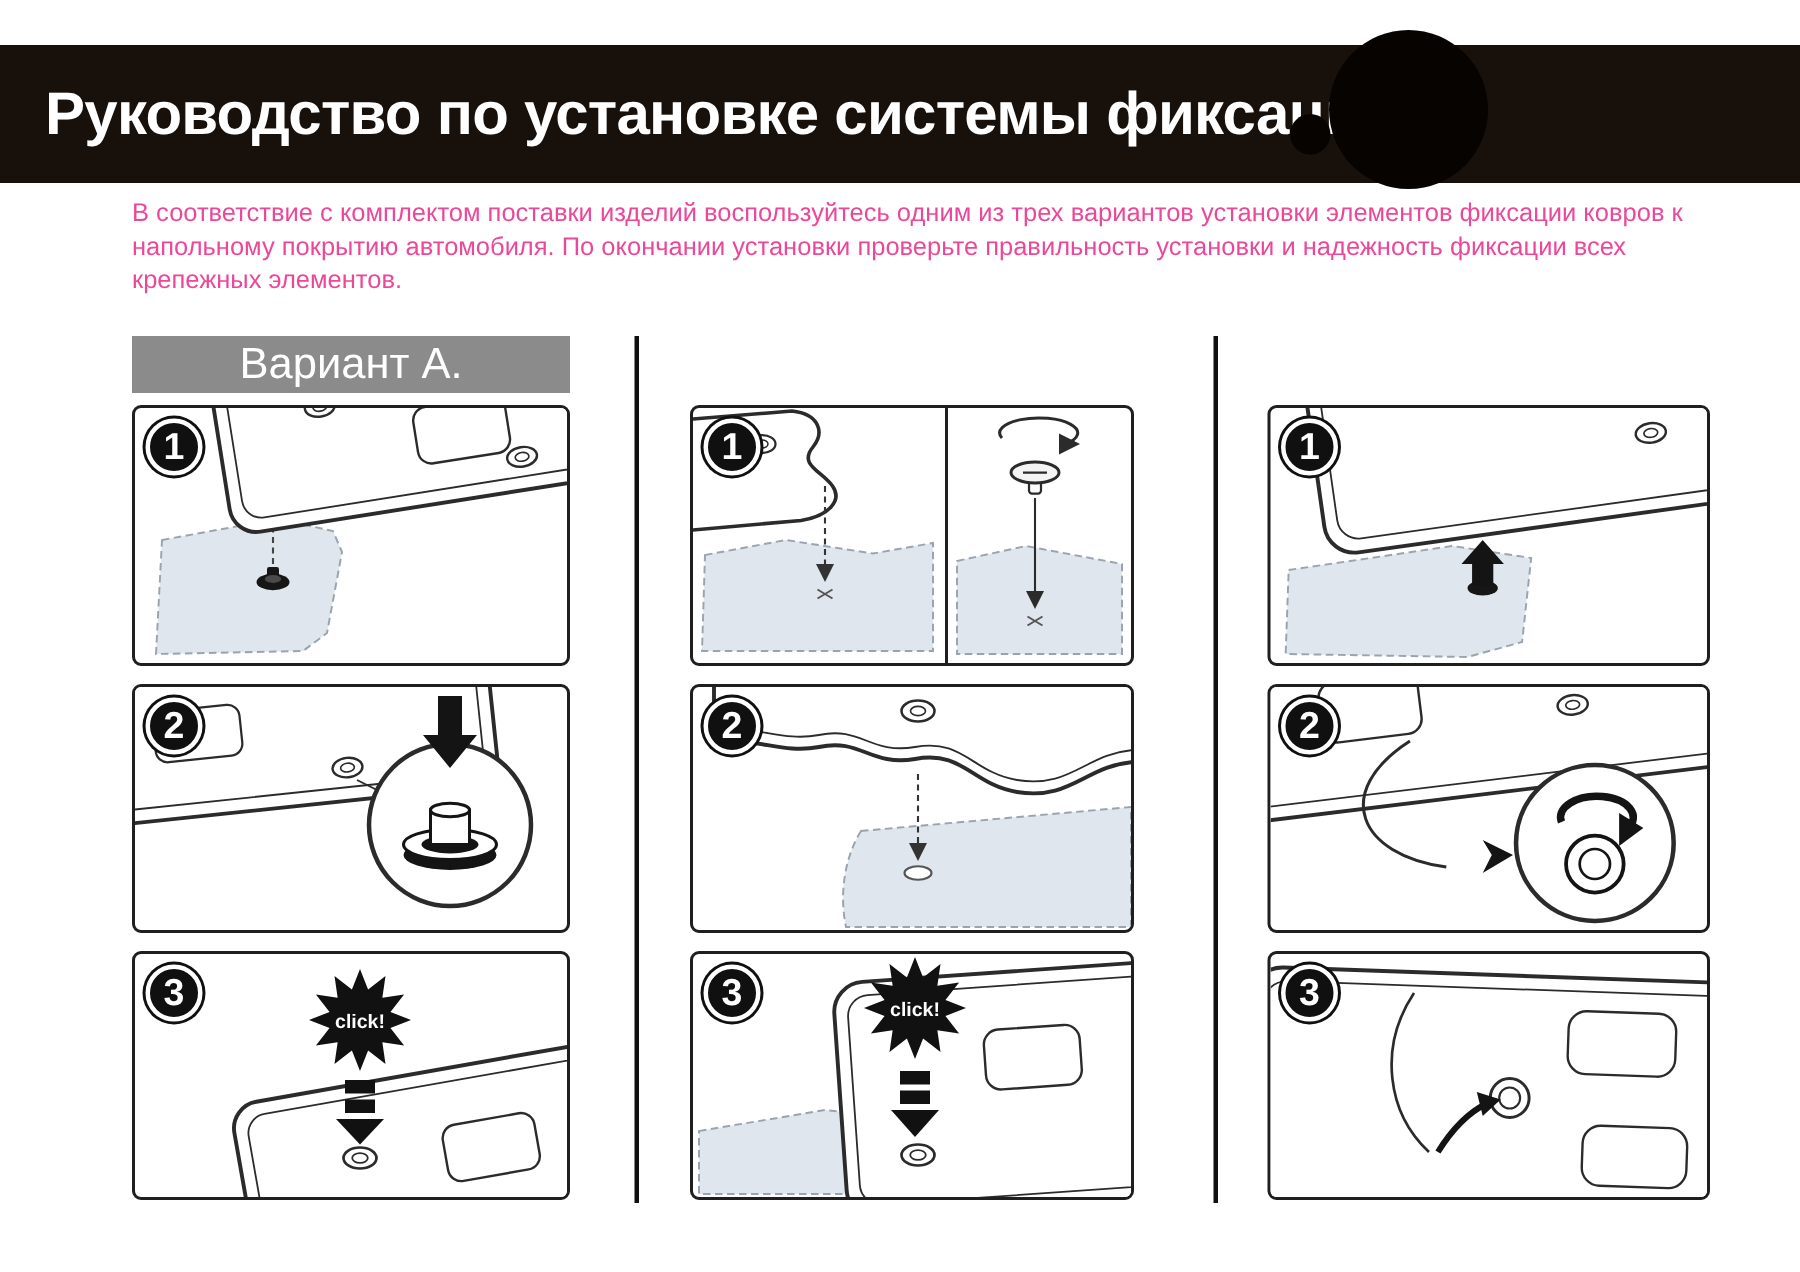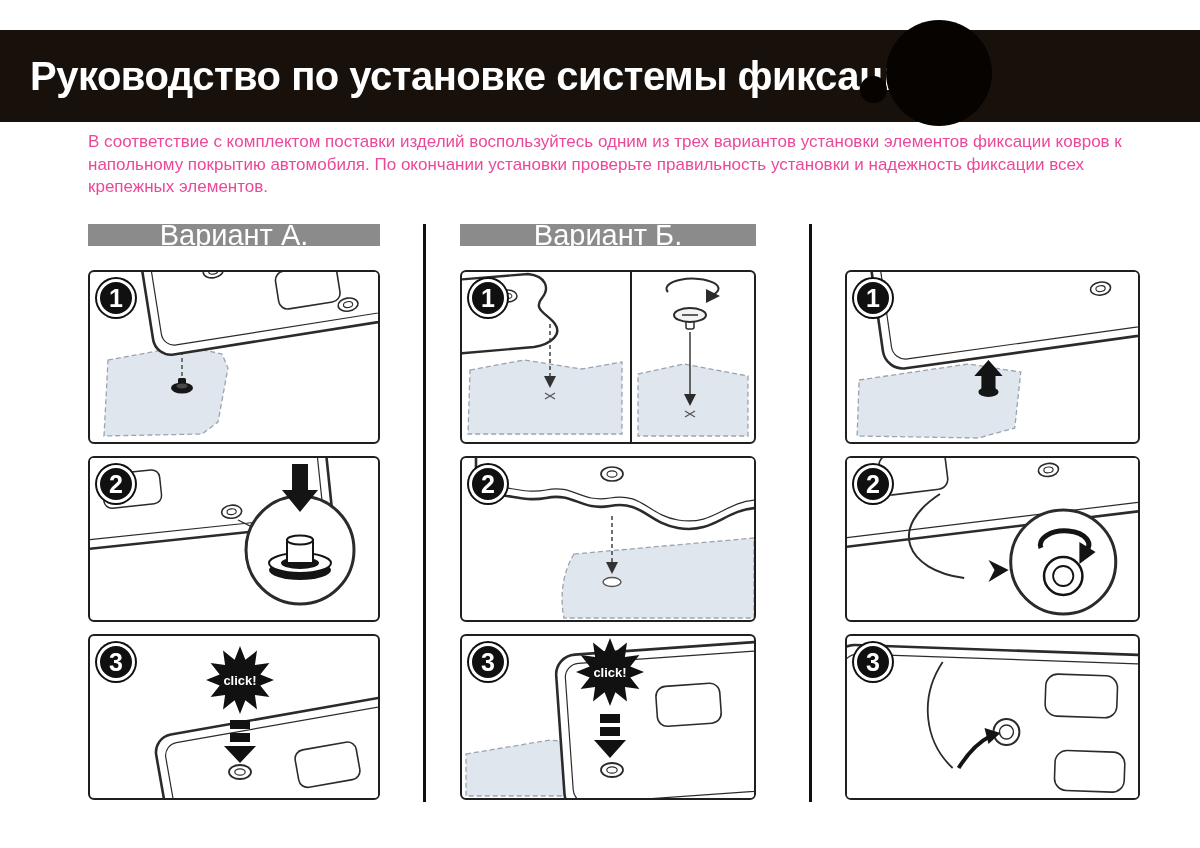--- a/index.html
+++ b/index.html
@@ -8,21 +8,21 @@
   .page { position:relative; width:1200px; height:848px; background:#fff; overflow:hidden; margin:0 auto; }
 
   .header-bar { position:absolute; left:0; top:30px; width:100%; height:92px; background:#17100b; }
   .header-title { position:absolute; left:30px; top:30px; height:92px; display:flex; align-items:center;
                   color:#fff; font-size:40px; font-weight:bold; letter-spacing:-0.5px; z-index:2; }
   .logo-big { position:absolute; left:886px; top:20px; width:106px; height:106px; border-radius:50%; background:#070301; z-index:3; }
   .logo-small { position:absolute; left:860px; top:76px; width:27px; height:27px; border-radius:50%; background:#070301; z-index:3; }
 
   .intro { position:absolute; left:88px; top:131px; width:1048px; font-size:17px; line-height:1.33; color:#ec4899; }
 
-  .col-header { position:absolute; top:224px; height:22px; background:#8b8b8b; color:#fff; font-size:29px;
+  .col-header { position:absolute; top:224px; height:38px; background:#8b8b8b; color:#fff; font-size:29px;
                 display:flex; align-items:center; justify-content:center; }
   .col-header-a { left:88px; width:292px; }
   .col-header-b { left:460px; width:296px; }
   .col-header-c { left:845px; width:295px; }
 
   .divider { position:absolute; top:224px; width:3px; height:578px; background:#101010; }
   .divider-1 { left:423px; }
   .divider-2 { left:809px; }
 
   .panel { position:absolute; border:2px solid #1f1f1f; border-radius:6px; background:#fff; overflow:hidden; }
@@ -52,23 +52,20 @@
 
   <div class="header-bar"></div>
   <div class="header-title">Руководство по установке системы фиксации</div>
   <div class="logo-big"></div>
   <div class="logo-small"></div>
 
   <p class="intro">В соответствие с комплектом поставки изделий воспользуйтесь одним из трех вариантов установки элементов фиксации ковров к напольному покрытию автомобиля. По окончании установки проверьте правильность установки и надежность фиксации всех крепежных элементов.</p>
 
   <div class="col-header col-header-a">
     <span>Вариант А.</span>
-  </div>
-  <div class="col-header col-header-b">
-    <span>Вариант Б.</span>
   </div>
 
   <div class="divider divider-1"></div>
   <div class="divider divider-2"></div>
 
   <div class="panel col-a row-1">
     <div class="badge">
       <span>1</span>
     </div>
     <svg viewBox="0 0 288 170" preserveAspectRatio="none">

